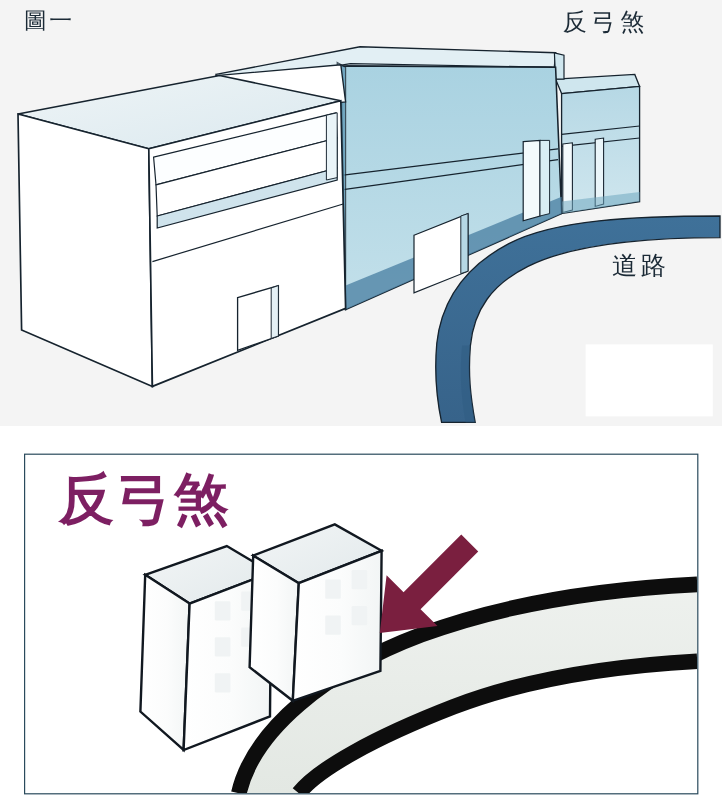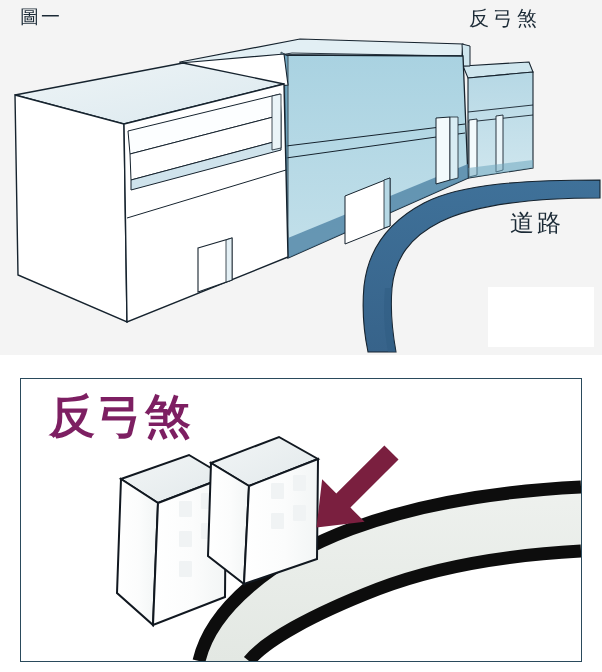--- a/index.html
+++ b/index.html
@@ -44,21 +44,21 @@
   }
   #top-annotation {
     left: 469px;
     top: 5px;
     font-size: 20px;
     letter-spacing: 4px;
   }
   #road-annotation {
     left: 510px;
     top: 207px;
-    font-size: 24px;
+    font-size: 21px;
     letter-spacing: 3px;
   }
 
   
   #watermark-patch {
     position: absolute;
     left: 488px;
     top: 287px;
     width: 106px;
     height: 60px;

